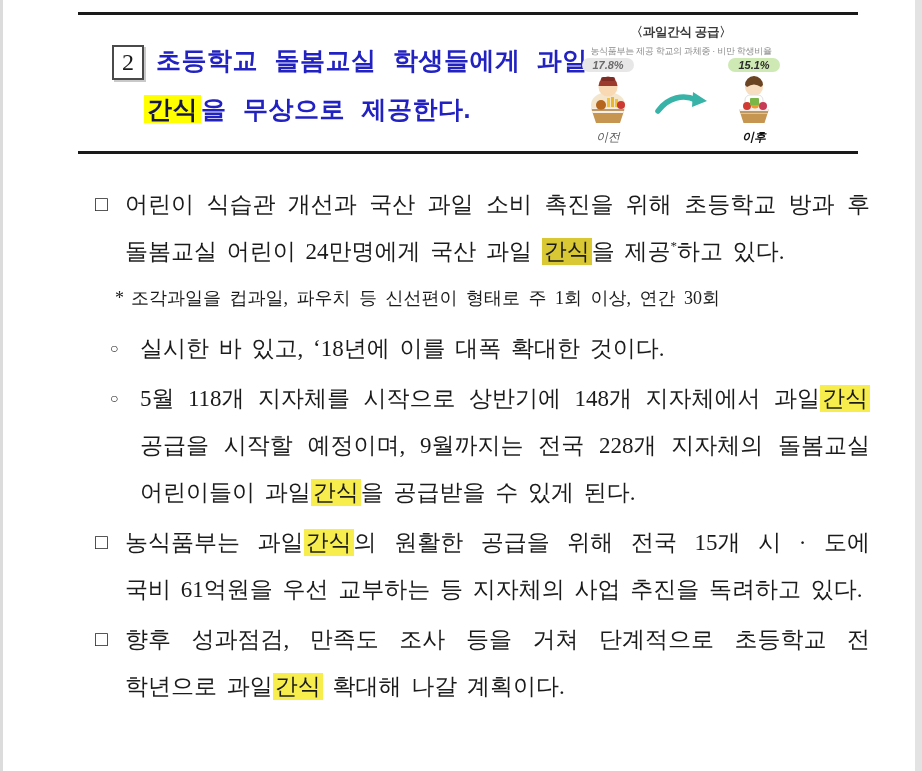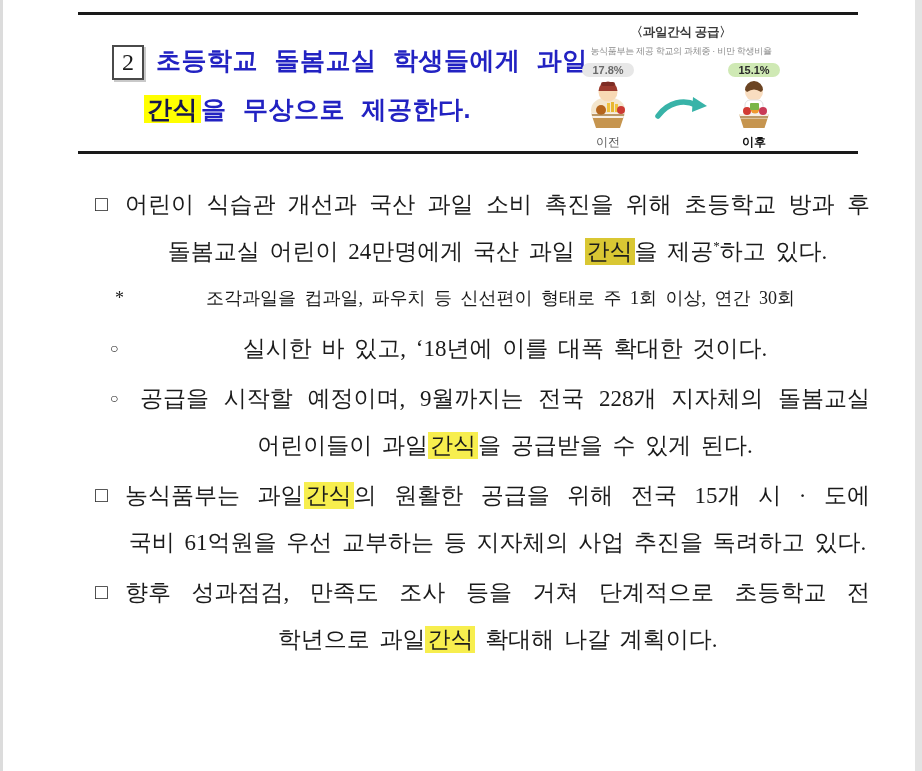--- a/index.html
+++ b/index.html
@@ -33,21 +33,21 @@
   .thl{background:var(--title-hl-bg);color:var(--title-hl-text);padding:0 3px;}
 
   
   .info{
     position:absolute;left:572px;top:24px;width:218px;
     font-family:"Liberation Sans","DejaVu Sans",sans-serif;color:#333;
     display:flex;flex-direction:column;align-items:center;
   }
   .info-title{font-size:12.5px;font-weight:bold;color:#3a3a3a;letter-spacing:-0.3px;}
   .info-sub{font-size:9px;color:#8a8a8a;margin-top:4px;letter-spacing:-0.3px;white-space:nowrap;}
-  .info-row{display:flex;align-items:flex-start;justify-content:space-between;width:100%;margin-top:5px;}
+  .info-row{display:flex;align-items:flex-start;justify-content:space-between;width:100%;font-style:italic;}
   .fig{display:flex;flex-direction:column;align-items:center;width:72px;}
   .badge{
     font-size:11px;font-weight:bold;padding:1px 10px;border-radius:9px;
     white-space:nowrap;margin-bottom:2px;
   }
   .badge.gray{background:var(--badge-before);color:#6a6a6a;}
   .badge.green{background:var(--badge-after);color:#2a2a2a;}
   .fig-label{font-size:12px;margin-top:1px;}
   .fig-label.before{color:#5a5a5a;}
   .fig-label.after{color:#111;font-weight:bold;}
@@ -61,21 +61,21 @@
   }
   .para{display:flex;}
   .para + .para{margin-top:3px;}
   .para.fn{margin-top:0;margin-left:20px;font-size:18px;}
   .para.ci{margin-left:15px;}
   .bullet{flex:0 0 30px;color:#222;}
   .para.sq .bullet{font-size:21px;}
   .para.ci .bullet{font-size:14px;}
   .para.fn .bullet{flex:0 0 16px;font-size:18px;}
   .lines{flex:1;min-width:0;}
-  .line{white-space:normal;word-spacing:4px;text-align:center;}
+  .line{white-space:normal;word-spacing:4px;}
   .line.j{text-align:justify;text-align-last:justify;}
   .hl{background:var(--hl-yellow);padding:1px 2px;}
   .hl.dim{background:var(--hl-olive);}
   sup{font-size:13px;vertical-align:super;line-height:0;}
 </style>
 </head>
 <body>
 
 <div class="edge-left"></div>
 <div class="edge-right"></div>
@@ -162,20 +162,21 @@
     </div>
     <div class="para ci">
       <span class="bullet">○</span>
       <div class="lines">
         <div class="line"><span>실시한 바 있고, ‘18년에 이를 대폭 확대한 것이다.</span></div>
       </div>
     </div>
     <div class="para ci">
       <span class="bullet">○</span>
       <div class="lines">
+        <div class="line j"><span>5월 118개 지자체를 시작으로 상반기에 148개 지자체에서 과일</span><span class="hl">간식</span></div>
         <div class="line j"><span>공급을 시작할 예정이며, 9월까지는 전국 228개 지자체의 돌봄교실</span></div>
         <div class="line"><span>어린이들이 과일</span><span class="hl">간식</span><span>을 공급받을 수 있게 된다.</span></div>
       </div>
     </div>
     <div class="para sq">
       <span class="bullet">□</span>
       <div class="lines">
         <div class="line j"><span>농식품부는 과일</span><span class="hl">간식</span><span>의 원활한 공급을 위해 전국 15개 시 · 도에</span></div>
         <div class="line"><span>국비 61억원을 우선 교부하는 등 지자체의 사업 추진을 독려하고 있다.</span></div>
       </div>

